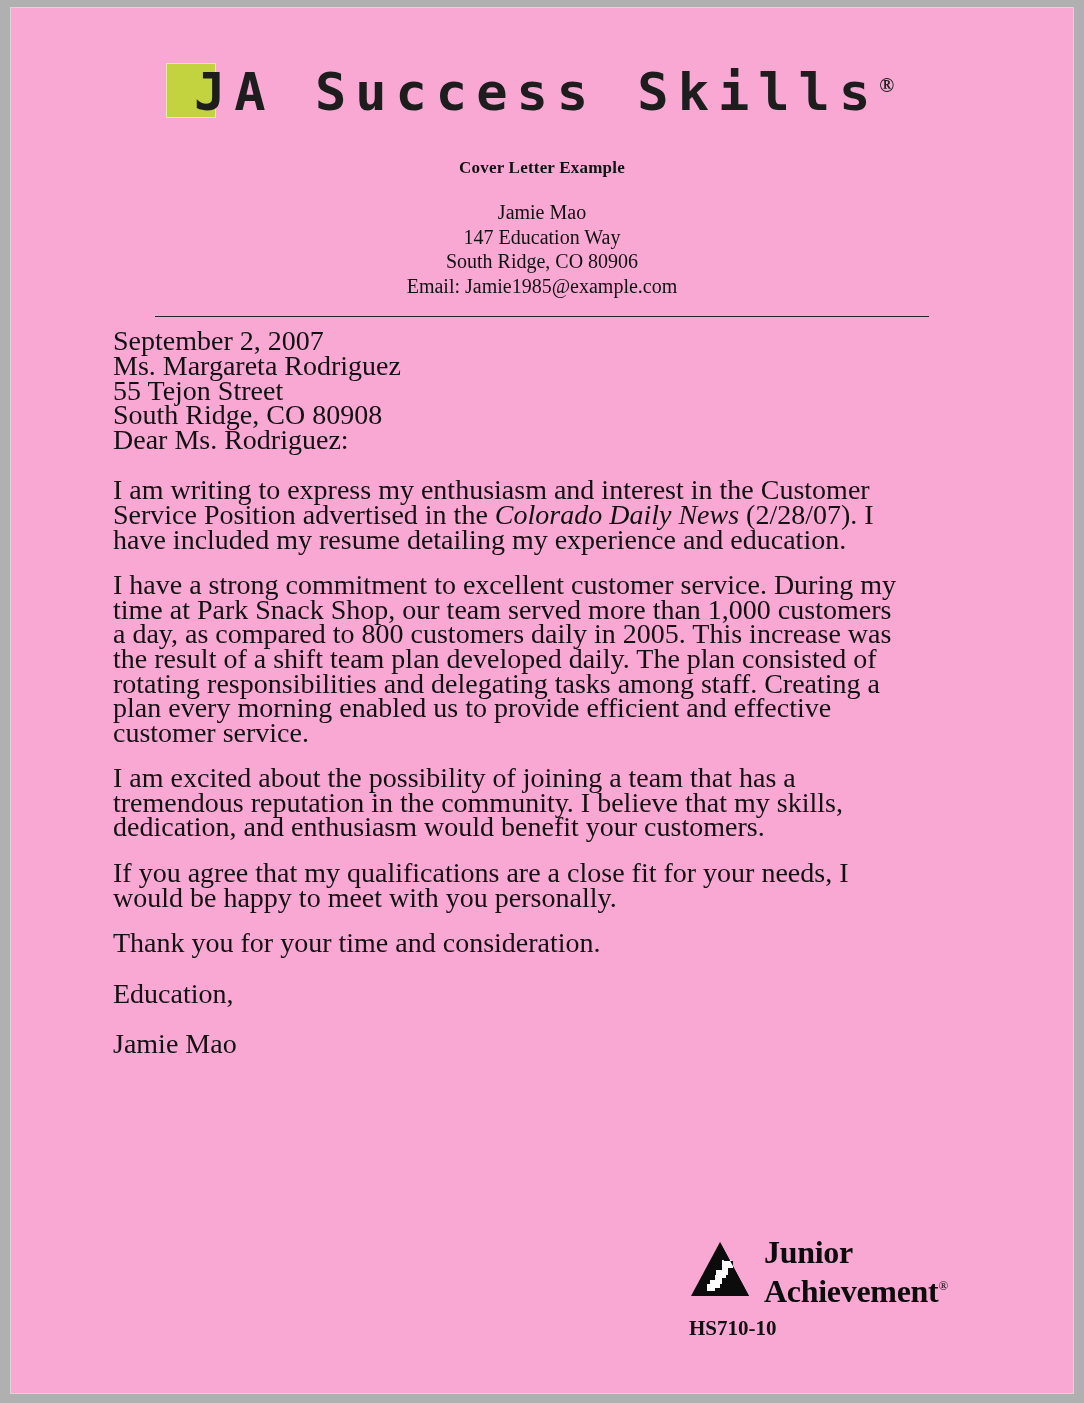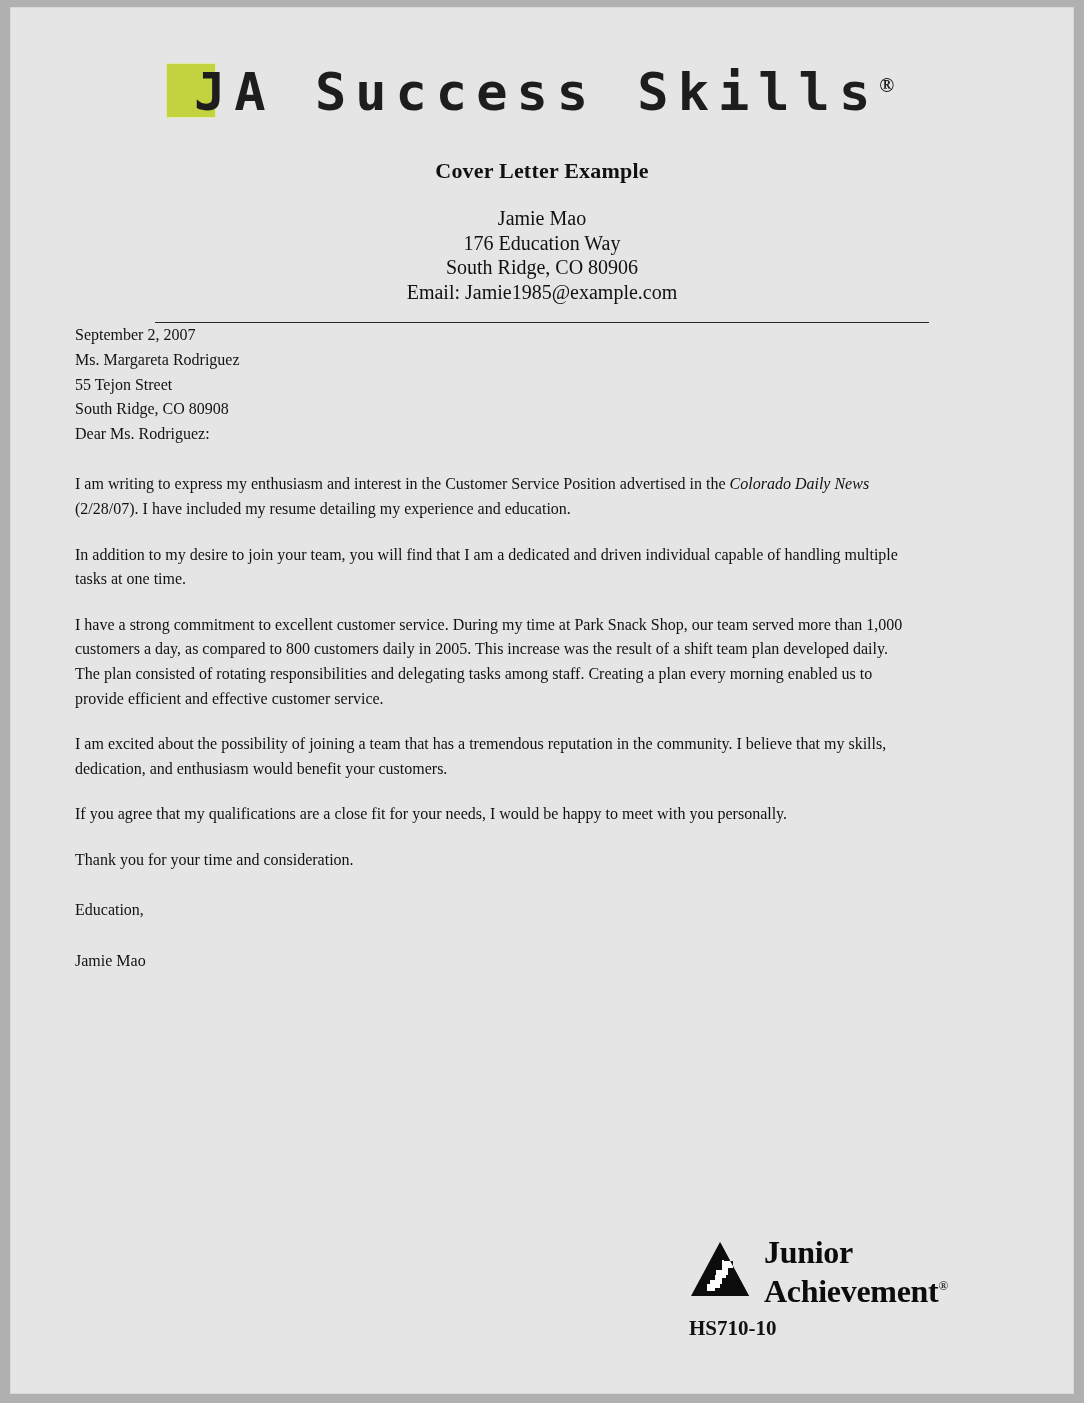--- a/index.html
+++ b/index.html
@@ -24,21 +24,21 @@
     background: #b0b0b0;
     box-sizing: border-box;
   }
 
   #page {
     position: absolute;
     left: 11px;
     top: 8px;
     width: 1062px;
     height: 1385px;
-    background: #e5e5e5;
+    background: #f9a8d4;
     box-sizing: border-box;
     box-shadow: 0 0 0 1px #d8d8d8;
   }
 
   
   #masthead {
     position: relative;
     height: 112px;
     margin: 0;
   }
@@ -68,21 +68,21 @@
     vertical-align: super;
     letter-spacing: 0;
     font-family: "Liberation Serif", serif;
   }
 
   
   .centered-block {
     text-align: center;
   }
   #doc-heading {
-    font-size: 22px;
+    font-size: 17px;
     font-weight: bold;
     margin: 38px 0 0 0;
     color: #111;
     letter-spacing: 0.2px;
   }
   #sender-block {
     margin-top: 22px;
     font-size: 20px;
     line-height: 24.6px;
     color: #111;
@@ -94,23 +94,23 @@
   
   #divider {
     margin: 18px auto 0 auto;
     width: 774px;
     height: 0;
     border-top: 1.6px solid #262626;
   }
 
   
   #letter-body {
-    margin: 0;
-    padding: 0 157px 0 64px;
-    font-size: 16px;
+    margin: 12px;
+    padding: 0 157px 0 90px;
+    font-size: 28px;
     line-height: 24.6px;
     color: #121212;
   }
   #letter-body .para {
     margin: 0 0 21px 0;
     text-align: left;
   }
   #letter-body .para.tight {
     margin-bottom: 0;
   }
@@ -177,21 +177,21 @@
 
     <div id="masthead">
       <div id="brand-logo-square"></div>
       <div id="brand-title"><span>JA Success Skills</span><span class="reg">®</span></div>
     </div>
 
     <div class="centered-block">
       <div id="doc-heading">Cover Letter Example</div>
       <div id="sender-block">
         <div class="line">Jamie Mao</div>
-        <div class="line">176 Education Way</div>
+        <div class="line">147 Education Way</div>
         <div class="line">South Ridge, CO 80906</div>
         <div class="line">Email: Jamie1985@example.com</div>
       </div>
     </div>
 
     <div id="divider"></div>
 
     <div id="letter-body">
 
       <div id="date-line" class="para tight">September 2, 2007</div>
@@ -201,21 +201,20 @@
         <span class="addr-line">55 Tejon Street</span>
         <span class="addr-line">South Ridge, CO 80908</span>
       </div>
 
       <div id="salutation" class="para tight">Dear Ms. Rodriguez:</div>
 
       <div id="paragraphs">
 
         <p class="para"><span>I am writing to express my enthusiasm and interest in the Customer Service Position advertised in the </span><em class="publication">Colorado Daily News</em><span> (2/28/07). I have included my resume detailing my experience and education.</span></p>
 
-        <p class="para">In addition to my desire to join your team, you will find that I am a dedicated and driven individual capable of handling multiple tasks at one time.</p>
 
         <p class="para">I have a strong commitment to excellent customer service. During my time at Park Snack Shop, our team served more than 1,000 customers a day, as compared to 800 customers daily in 2005. This increase was the result of a shift team plan developed daily. The plan consisted of rotating responsibilities and delegating tasks among staff. Creating a plan every morning enabled us to provide efficient and effective customer service.</p>
 
         <p class="para">I am excited about the possibility of joining a team that has a tremendous reputation in the community. I believe that my skills, dedication, and enthusiasm would benefit your customers.</p>
 
         <p class="para">If you agree that my qualifications are a close fit for your needs, I would be happy to meet with you personally.</p>
 
         <div id="closing-block">
           <div class="closing-line">Thank you for your time and consideration.</div>
           <div class="closing-line">Education,</div>

